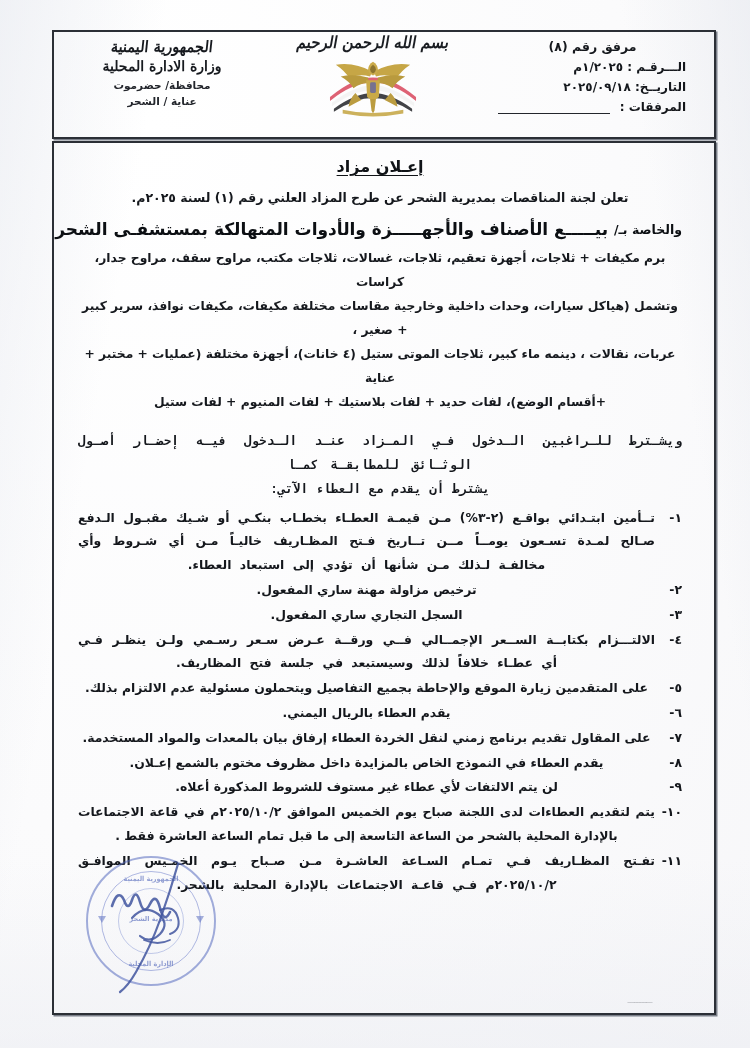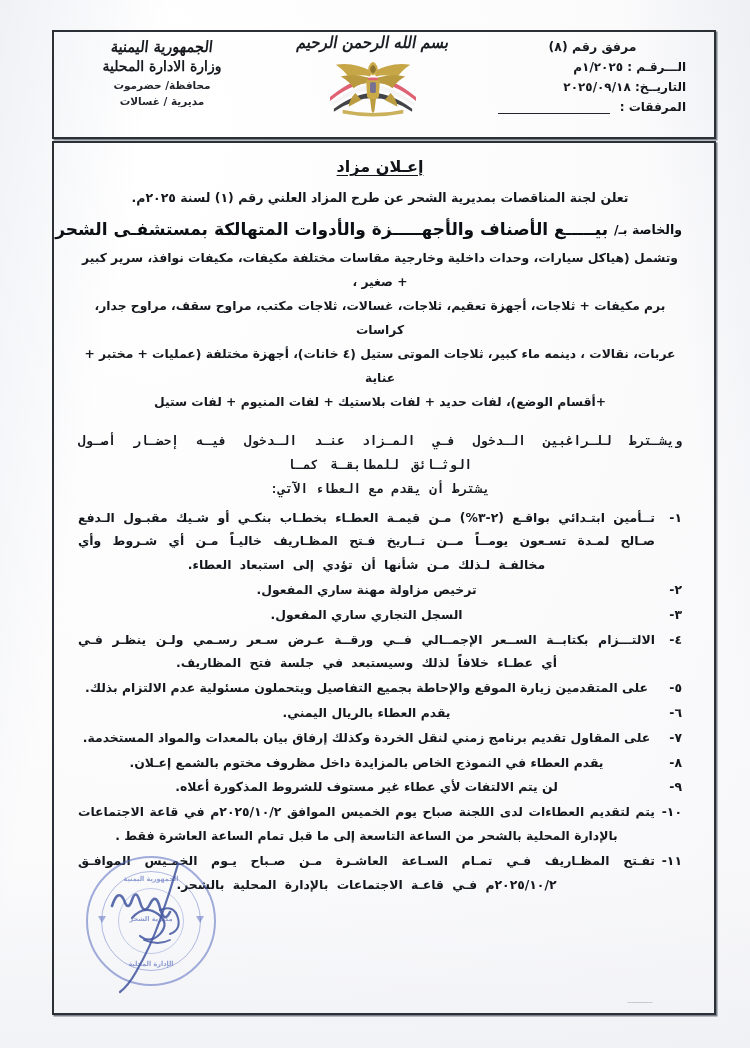--- a/index.html
+++ b/index.html
@@ -364,21 +364,21 @@
   <div class="scan-shade"></div>
 
   <div class="frame frame-header"></div>
 
   <div class="header-inner">
 
     <div class="org-block">
       <div class="org-republic">الجمهورية اليمنية</div>
       <div class="org-ministry">وزارة الادارة المحلية</div>
       <div class="org-gov">محافظة/ حضرموت</div>
-      <div class="org-dir">مديرية / غسالات</div>
+      <div class="org-dir">عناية / الشحر</div>
     </div>
 
     <div class="emblem-block">
       <div class="basmala">بسم الله الرحمن الرحيم</div>
       <div class="emblem">
         <svg viewBox="0 0 220 135" width="108" height="66" aria-hidden="true">
 
           <path d="M22 92 Q70 52 110 52 Q150 52 198 92 L198 100 Q150 62 110 62 Q70 62 22 100 Z" fill="#d8475c" opacity="0.85"></path>
           <path d="M26 104 Q72 68 110 68 Q148 68 194 104 L194 111 Q148 78 110 78 Q72 78 26 111 Z" fill="#f3f3f3" opacity="0.9"></path>
           <path d="M30 116 Q74 84 110 84 Q146 84 190 116 L190 122 Q146 94 110 94 Q74 94 30 122 Z" fill="#2d2f33" opacity="0.9"></path>
@@ -427,22 +427,22 @@
     <div class="doc-title">إعـلان مزاد</div>
 
     <div class="intro-line">تعلن لجنة المناقصات بمديرية الشحر عن طرح المزاد العلني رقم (١) لسنة ٢٠٢٥م.</div>
 
     <div class="subject-line">
       <span class="small-pre">والخاصة بـ/</span>
       <span class="stretch">بيـــــع الأصناف والأجهـــــزة والأدوات المتهالكة بمستشفـى الشحر</span>
     </div>
 
     <div class="items-para">
+      <div>برم مكيفات + ثلاجات، أجهزة تعقيم، ثلاجات، غسالات، ثلاجات مكتب، مراوح سقف، مراوح جدار، كراسات</div>
       <div>وتشمل (هياكل سيارات، وحدات داخلية وخارجية مقاسات مختلفة مكيفات، مكيفات نوافذ، سرير كبير + صغير ،</div>
-      <div>برم مكيفات + ثلاجات، أجهزة تعقيم، ثلاجات، غسالات، ثلاجات مكتب، مراوح سقف، مراوح جدار، كراسات</div>
       <div>عربات، نقالات ، دينمه ماء كبير، ثلاجات الموتى ستيل (٤ خانات)، أجهزة مختلفة (عمليات + مختبر + عناية</div>
       <div>+أقسام الوضع)، لفات حديد + لفات بلاستيك + لفات المنيوم + لفات ستيل</div>
     </div>
 
     <div class="condition-intro">
       <span>ويشـترط للـراغبين الـدخول فـي المـزاد عنـد الـدخول فيـه إحضـار أصـول الوثـائق للمطابقـة كمـا</span>
       <span class="l2">يشترط أن يقدم مع العطاء الآتي:</span>
     </div>
 
     <ol class="conditions">
@@ -465,21 +465,21 @@
       <li class="short">
         <span class="num">٥-</span>
         <span class="txt">على المتقدمين زيارة الموقع والإحاطة بجميع التفاصيل ويتحملون مسئولية عدم الالتزام بذلك.</span>
       </li>
       <li class="short">
         <span class="num">٦-</span>
         <span class="txt">يقدم العطاء بالريال اليمني.</span>
       </li>
       <li class="short">
         <span class="num">٧-</span>
-        <span class="txt">على المقاول تقديم برنامج زمني لنقل الخردة وكذلك إرفاق بيان بالمعدات والمواد المستخدمة.</span>
+        <span class="txt">على المقاول تقديم برنامج زمني لنقل الخردة العطاء إرفاق بيان بالمعدات والمواد المستخدمة.</span>
       </li>
       <li class="short">
         <span class="num">٨-</span>
         <span class="txt">يقدم العطاء في النموذج الخاص بالمزايدة داخل مظروف مختوم بالشمع إعـلان.</span>
       </li>
       <li class="short">
         <span class="num">٩-</span>
         <span class="txt">لن يتم الالتفات لأي عطاء غير مستوف للشروط المذكورة أعلاه.</span>
       </li>
       <li>

